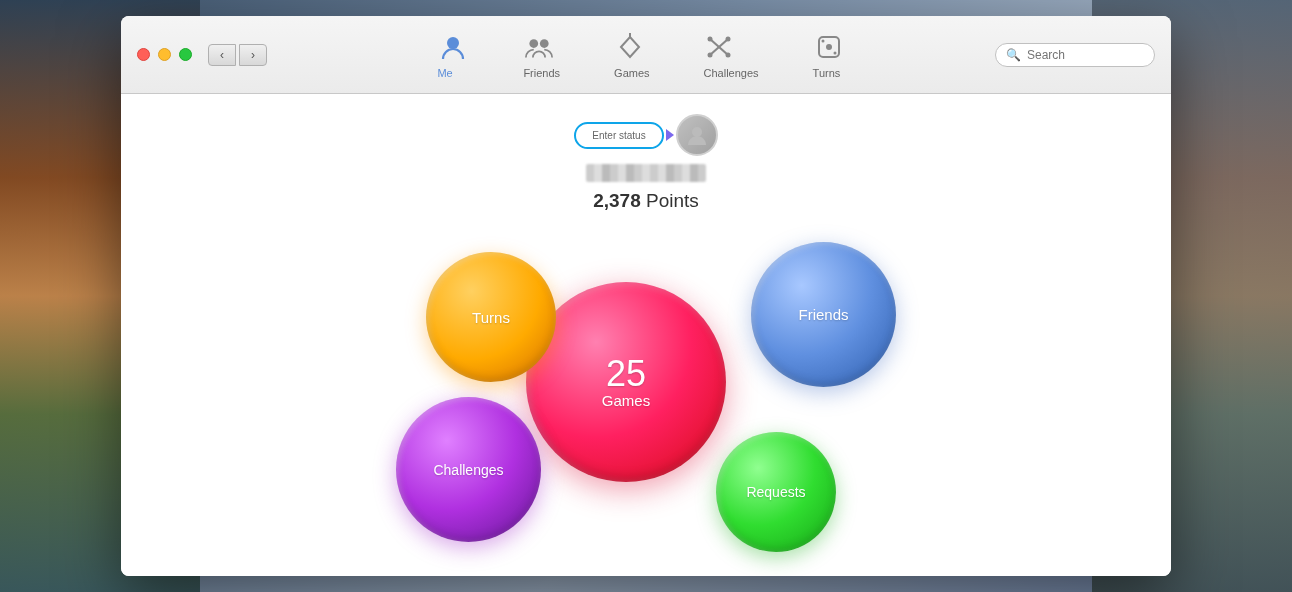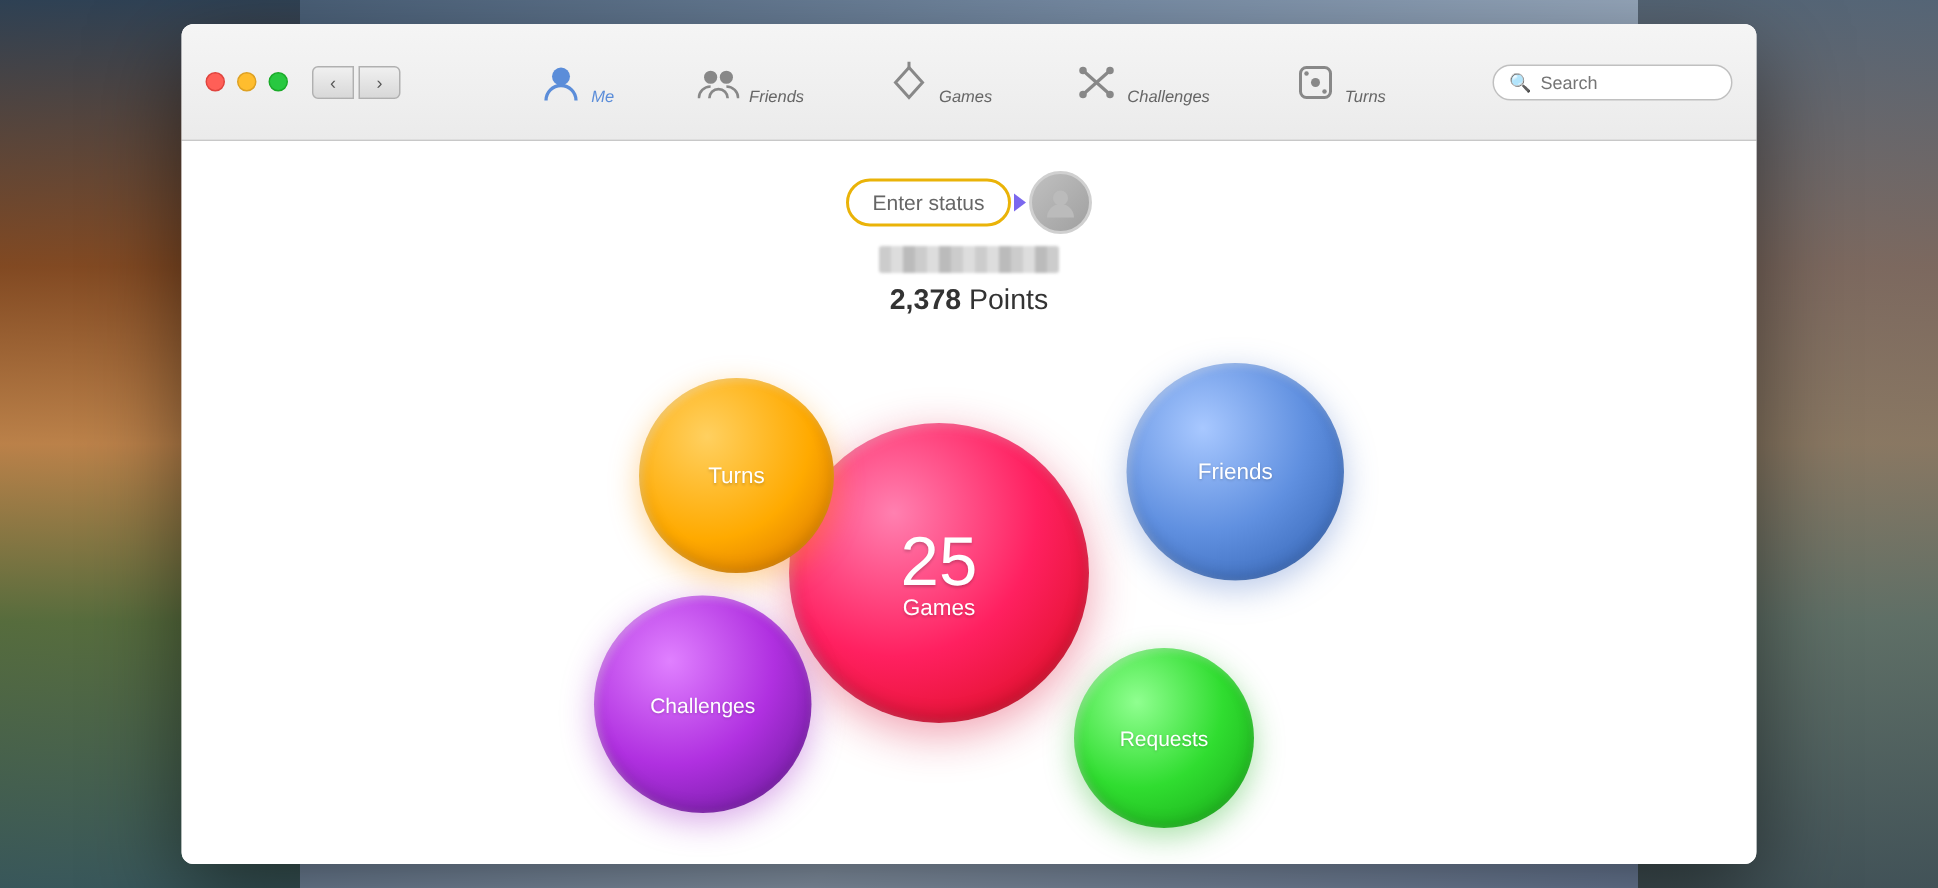--- a/index.html
+++ b/index.html
@@ -101,26 +101,25 @@
     .tabs-area {
       flex: 1;
       display: flex;
       align-items: center;
       justify-content: center;
       gap: 30px;
     }
 
     .tab-item {
       display: flex;
-      flex-direction: row;
-      align-items: flex-end;
+      flex-direction: column;
+      align-items: flex-start;
       gap: 4px;
       cursor: pointer;
       padding: 6px 12px;
-      font-style: italic;
     }
 
     .tab-icon {
       width: 32px;
       height: 32px;
       display: flex;
       align-items: center;
       justify-content: center;
       color: #888;
       font-size: 22px;
@@ -177,24 +176,24 @@
     
     .status-area {
       display: flex;
       align-items: center;
       gap: 12px;
       margin-top: 20px;
     }
 
     .status-bubble {
       background: transparent;
-      border: 2px solid #eab308;
+      border: 2px solid #0ea5e9;
       border-radius: 20px;
       padding: 6px 16px;
-      font-size: 14px;
+      font-size: 10px;
       color: #666;
       position: relative;
       cursor: pointer;
     }
 
     .status-bubble::after {
       content: '';
       position: absolute;
       right: -12px;
       top: 50%;
@@ -279,21 +278,21 @@
     .bubble-games {
       width: 200px;
       height: 200px;
       left: 180px;
       top: 60px;
       background: radial-gradient(circle at 35% 30%, #ff80b0, #ff2060 50%, #e0102a 85%, #c00020 100%);
       box-shadow: 0 8px 30px rgba(220,20,60,0.4), inset 0 -4px 12px rgba(0,0,0,0.2), inset 2px 2px 8px rgba(255,255,255,0.3);
     }
 
     .bubble-games .bubble-number {
-      font-size: 46px;
+      font-size: 36px;
       font-weight: 300;
       line-height: 1;
       text-align: right;
     }
 
     .bubble-games .bubble-label {
       font-size: 15px;
       font-weight: 400;
     }
 

